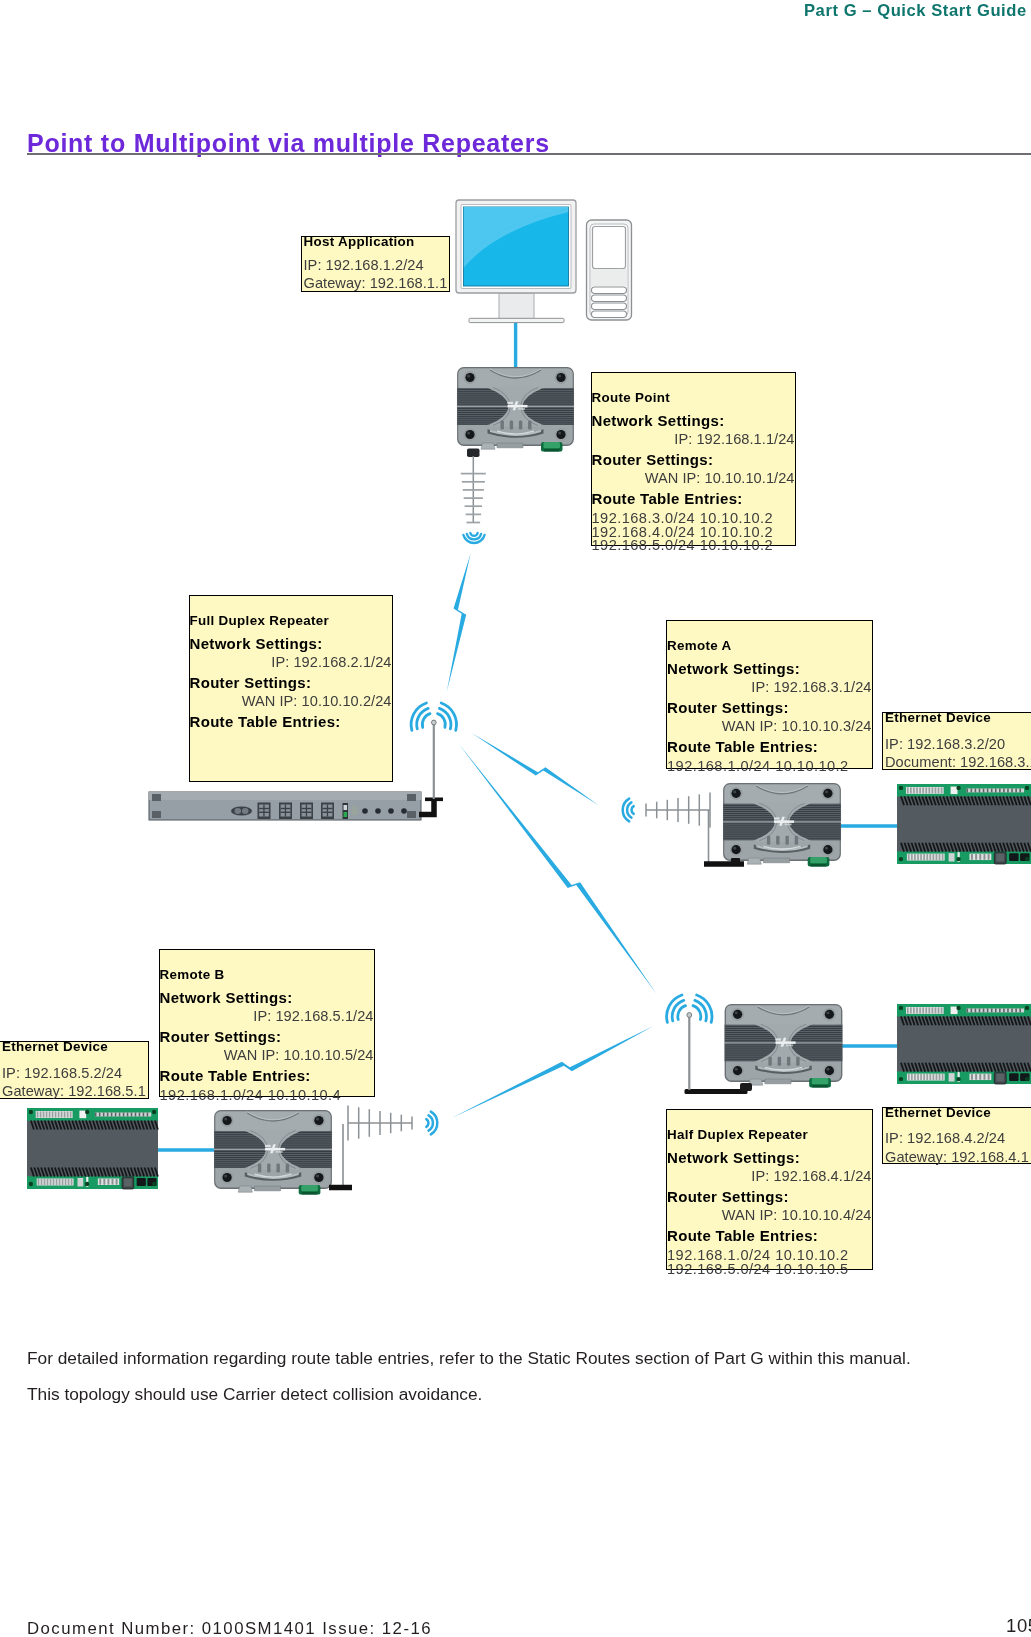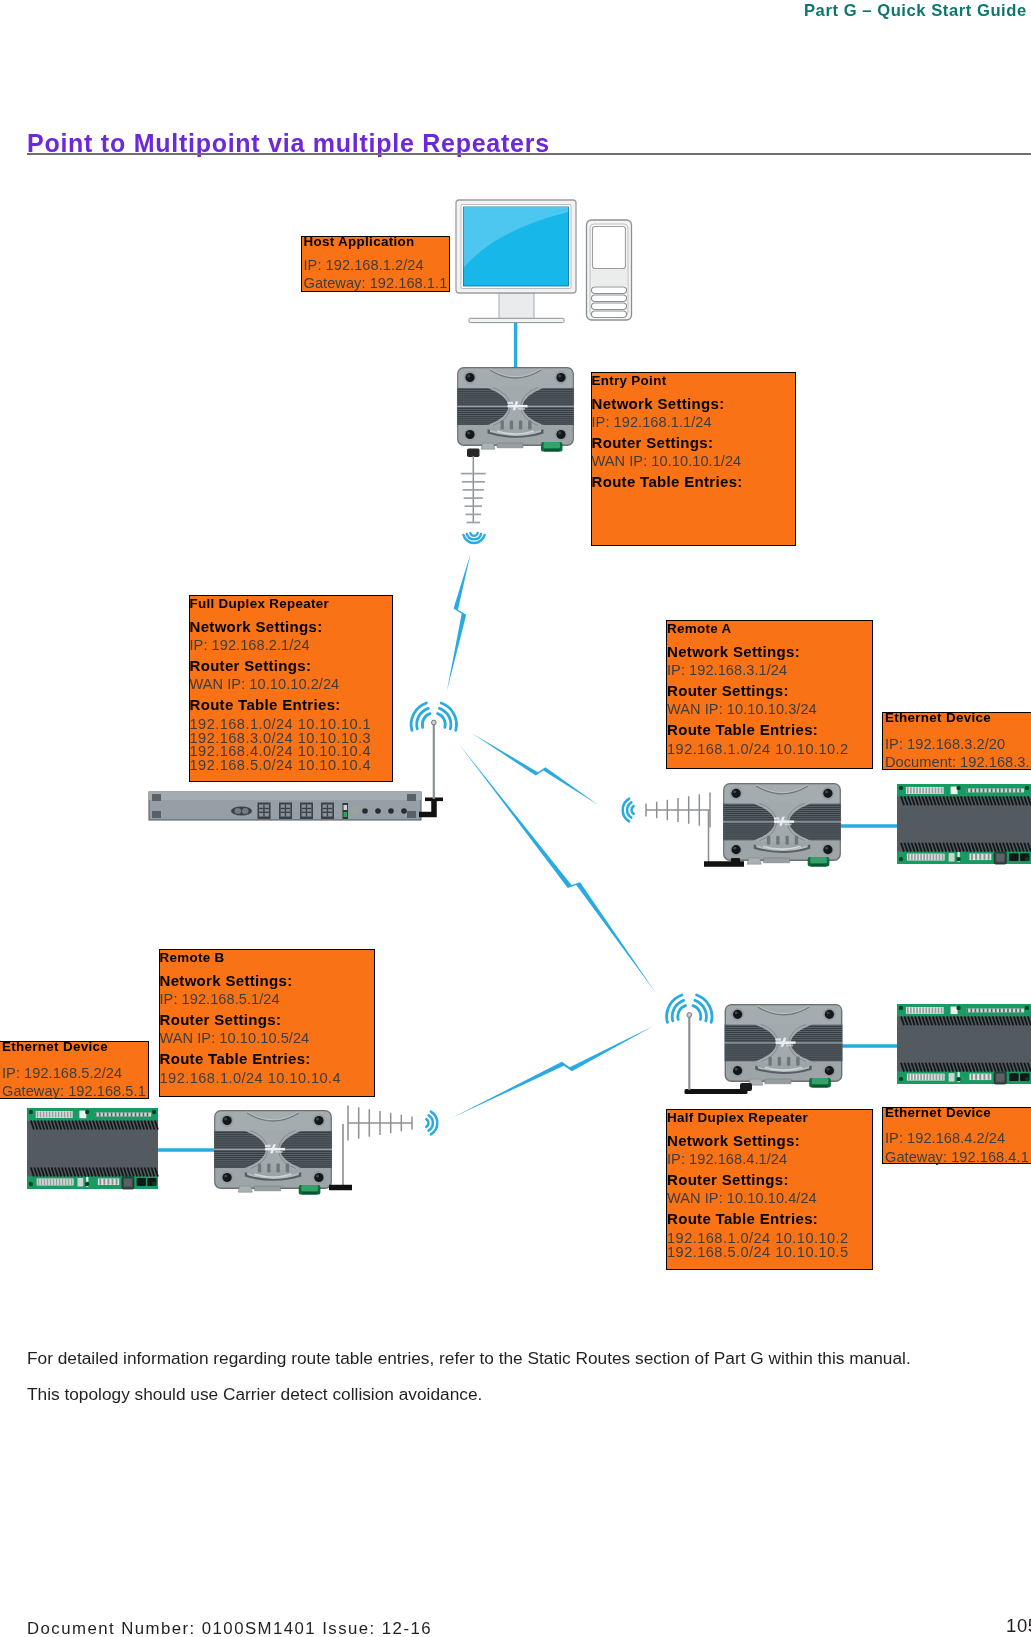--- a/index.html
+++ b/index.html
@@ -3,24 +3,24 @@
 <meta charset="utf-8">
 <title>Point to Multipoint via multiple Repeaters</title>
 <style>
   html,body{margin:0;padding:0;}
   body{width:1031px;height:1637px;background:#fff;font-family:"Liberation Sans",sans-serif;position:relative;overflow:hidden;}
   #header-title{position:absolute;left:804px;top:1px;font-size:16.6px;font-weight:bold;color:#0f766e;letter-spacing:.55px;white-space:nowrap;}
   #section-title{position:absolute;left:27px;top:129px;font-size:25px;font-weight:bold;color:#6d28d9;letter-spacing:.74px;white-space:nowrap;}
   #section-rule{position:absolute;left:27px;top:153.4px;width:1004px;height:1.6px;background:#6d6e71;}
   #diagram{position:absolute;left:0;top:0;width:1031px;height:1637px;}
   svg{display:block;}
-  .infobox{position:absolute;border:1.5px solid #000;background:#f97316;box-sizing:border-box;padding:1px 0 0 0px;}
+  .infobox{position:absolute;border:1.5px solid #000;background:#fef9c3;box-sizing:border-box;padding:18px 0 0 0px;}
   .infobox .ttl{font-weight:bold;font-size:13.4px;color:#000;height:20.2px;line-height:14px;letter-spacing:0.32px;white-space:nowrap;}
   .infobox .bold{font-weight:bold;font-size:15px;color:#000;line-height:19.6px;letter-spacing:0.32px;white-space:nowrap;}
-  .infobox .val{font-size:14.6px;color:#3d3d3d;line-height:19.4px;letter-spacing:0.05px;white-space:nowrap;}
+  .infobox .val{font-size:14.6px;color:#3d3d3d;line-height:19.4px;letter-spacing:0.05px;white-space:nowrap;text-align:right;}
   .infobox .routes{padding-top:3.5px;}
   .infobox .rt{font-size:14.6px;color:#3d3d3d;line-height:13.85px;letter-spacing:0.45px;white-space:nowrap;}
   .infobox.simple{position:absolute;}
   .infobox.simple .ttl,.infobox.simple .val{position:absolute;left:2px;line-height:14px;height:auto;}
   .note{position:absolute;font-size:17.3px;color:#231f20;letter-spacing:0px;white-space:nowrap;}
   #footer-left{position:absolute;left:27px;top:1619px;font-size:16.8px;color:#231f20;letter-spacing:1.45px;white-space:nowrap;}
   #footer-page{position:absolute;left:994px;top:1615px;font-size:18.5px;letter-spacing:0.6px;color:#231f20;white-space:nowrap;margin-left:12px;}
 </style>
 </head>
 <body>
@@ -931,40 +931,39 @@
 <path d="M653.80 1025.80 L571.87 1071.17 L563.83 1065.69 L451.50 1118.00 L561.83 1061.66 L569.82 1067.17 Z" fill="#29abe2"></path>
 </svg>
 </div>
 
 <div class="infobox simple" style="left:300.5px;top:235.8px;width:149.5px;height:56.5px">
 <div class="ttl" style="top:-2.0px">Host Application</div>
 <div class="val" style="top:21.3px">IP: 192.168.1.2/24</div>
 <div class="val" style="top:39.4px">Gateway: 192.168.1.1</div>
 </div>
 <div class="infobox" style="left:590.5px;top:371.5px;width:205px;height:174.5px">
-<div class="ttl">Entry Point</div>
+<div class="ttl">Route Point</div>
 <div class="bold">Network Settings:</div>
 <div class="val">IP: 192.168.1.1/24</div>
 <div class="bold">Router Settings:</div>
 <div class="val">WAN IP: 10.10.10.1/24</div>
 <div class="bold">Route Table Entries:</div>
+<div class="routes">
+<div class="rt">192.168.3.0/24 10.10.10.2</div>
+<div class="rt">192.168.4.0/24 10.10.10.2</div>
+<div class="rt">192.168.5.0/24 10.10.10.2</div>
+</div>
   </div>
 <div class="infobox" style="left:188.5px;top:594.5px;width:204px;height:187px">
 <div class="ttl">Full Duplex Repeater</div>
 <div class="bold">Network Settings:</div>
 <div class="val">IP: 192.168.2.1/24</div>
 <div class="bold">Router Settings:</div>
 <div class="val">WAN IP: 10.10.10.2/24</div>
 <div class="bold">Route Table Entries:</div>
-<div class="routes">
-<div class="rt">192.168.1.0/24 10.10.10.1</div>
-<div class="rt">192.168.3.0/24 10.10.10.3</div>
-<div class="rt">192.168.4.0/24 10.10.10.4</div>
-<div class="rt">192.168.5.0/24 10.10.10.4</div>
-</div>
   </div>
 <div class="infobox" style="left:666px;top:619.5px;width:206.5px;height:149px">
 <div class="ttl">Remote A</div>
 <div class="bold">Network Settings:</div>
 <div class="val">IP: 192.168.3.1/24</div>
 <div class="bold">Router Settings:</div>
 <div class="val">WAN IP: 10.10.10.3/24</div>
 <div class="bold">Route Table Entries:</div>
 <div class="routes">
 <div class="rt">192.168.1.0/24 10.10.10.2</div>

